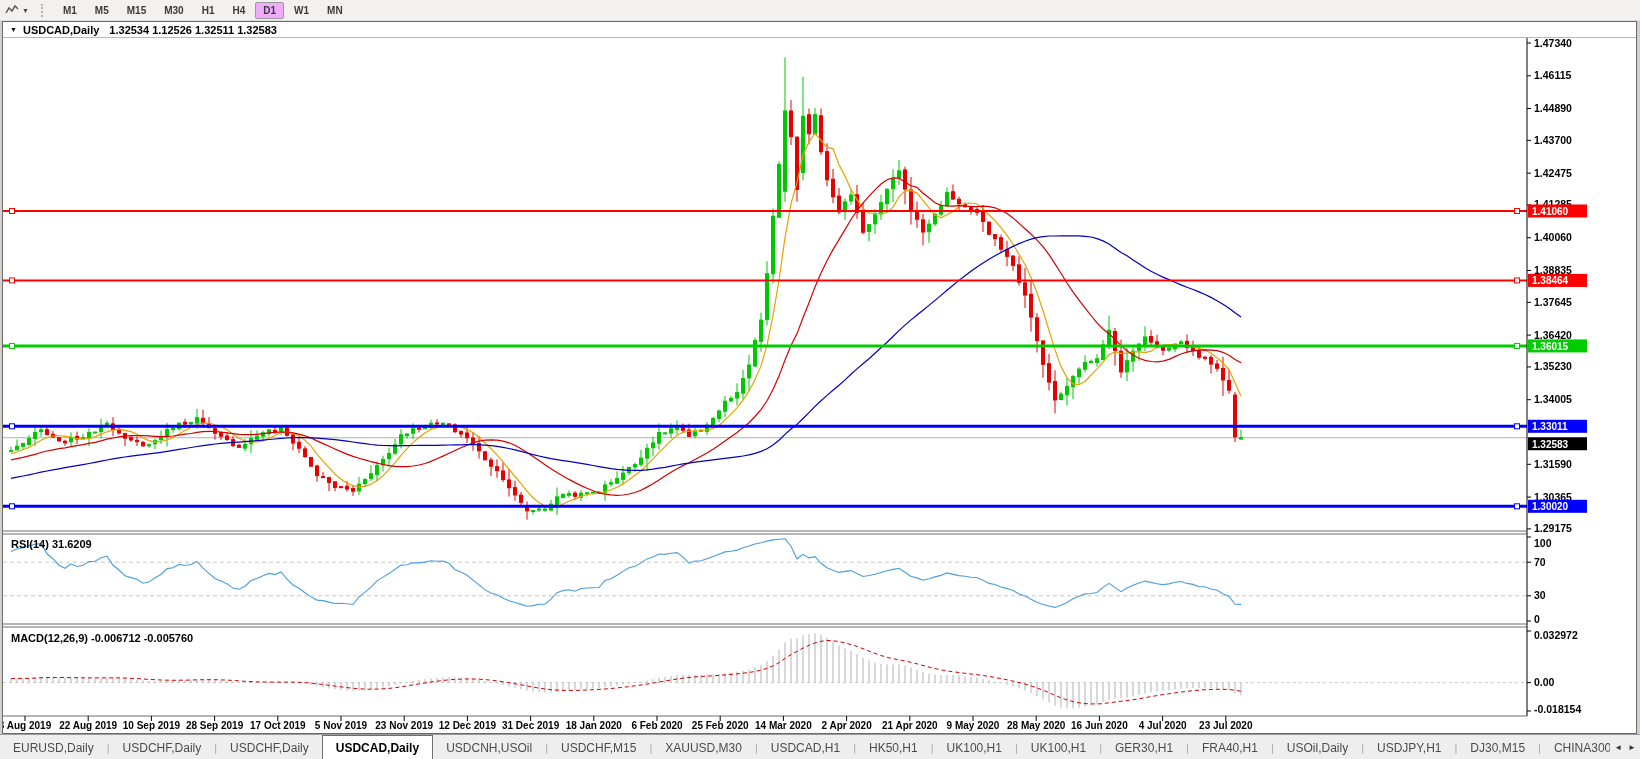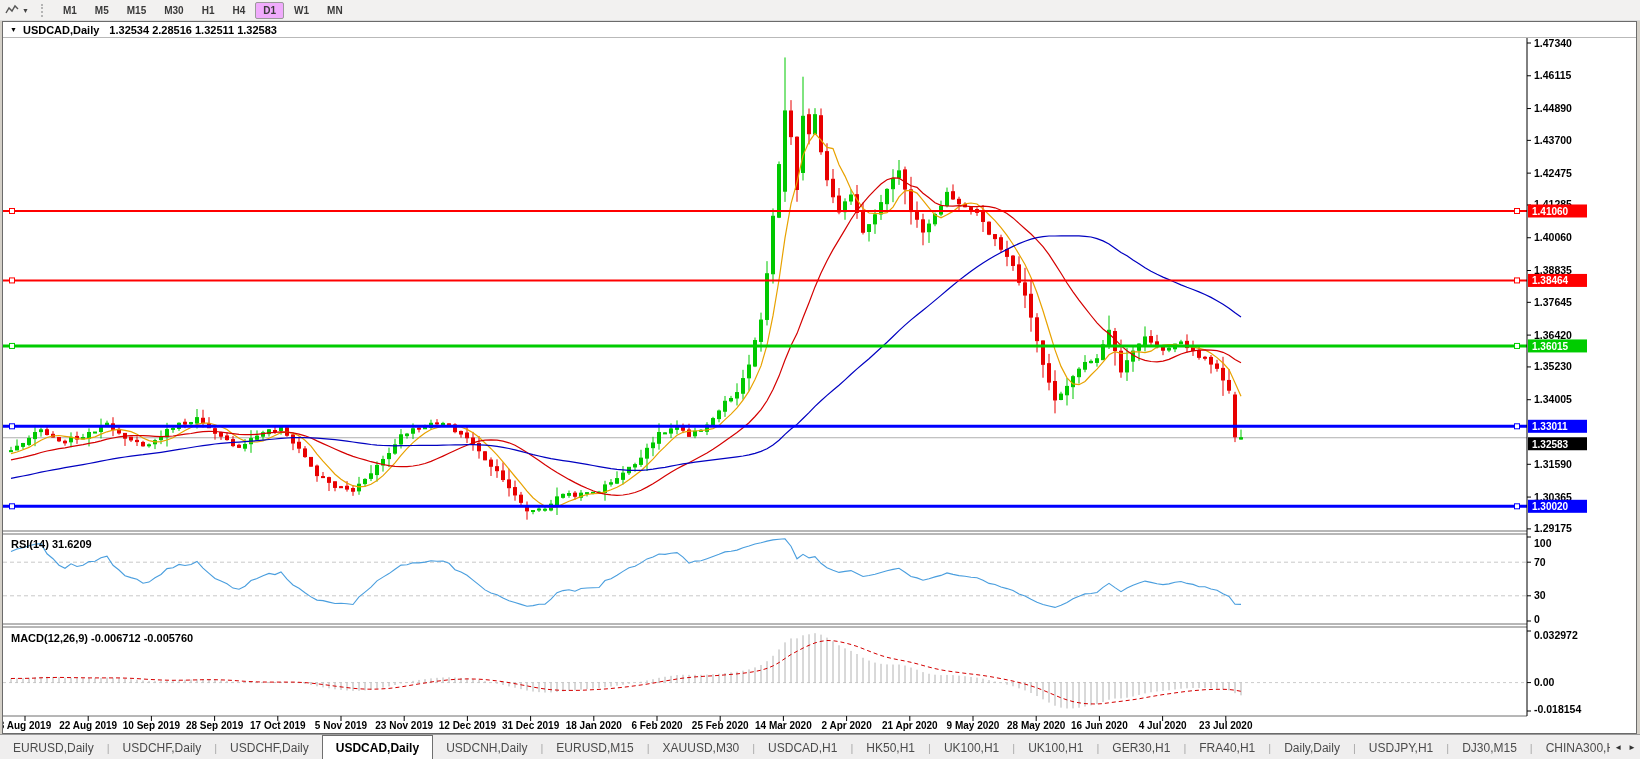--- a/index.html
+++ b/index.html
@@ -49,21 +49,21 @@
       <span class="tf-btn active">D1</span>
       <span class="tf-btn">W1</span>
       <span class="tf-btn">MN</span>
     </span>
 </div>
 
 <div class="chart-window">
   <div class="chart-title">
     <span class="tri">▼</span>
     <span>USDCAD,Daily</span>
-    <span class="ohlc">1.32534 2.28516 1.32511 1.32583</span>
+    <span class="ohlc">1.32534 1.12526 1.32511 1.32583</span>
   </div>
   <svg id="chart-svg" width="1633" height="695">
       <g>
         <line x1="0" y1="399.74164084162425" x2="1524" y2="399.74164084162425" stroke="#b0b0b0" stroke-width="1"></line>
         <g>
           <line x1="8" y1="408.83026807430406" x2="8" y2="413.7054889324491" stroke="#00c800" stroke-width="1"></line>
           <rect x="6.5" y="412.66155602674934" width="3" height="1" fill="#00c800" stroke="#00c800" stroke-width="1"></rect>
           <line x1="14" y1="401.4284062117451" x2="14" y2="412.26884515246087" stroke="#00c800" stroke-width="1"></line>
           <rect x="12.5" y="408.2337708527025" width="3" height="3.6802361042551297" fill="#00c800" stroke="#00c800" stroke-width="1"></rect>
           <line x1="20" y1="404.84215881886246" x2="20" y2="411.5782737663449" stroke="#00c800" stroke-width="1"></line>
@@ -843,39 +843,39 @@
 </div>
 
 <div class="tab-bar">
   <span id="tab-row" style="display:flex;align-items:stretch;">
       <span class="tab">EURUSD,Daily</span>
       <span class="sep">|</span>
       <span class="tab">USDCHF,Daily</span>
       <span class="sep">|</span>
       <span class="tab">USDCHF,Daily</span>
       <span class="tab active">USDCAD,Daily</span>
-      <span class="tab">USDCNH,Daily</span>
-      <span class="sep">|</span>
-      <span class="tab">EURUSD,M15</span>
+      <span class="tab">USDCNH,USOil</span>
+      <span class="sep">|</span>
+      <span class="tab">USDCHF,M15</span>
       <span class="sep">|</span>
       <span class="tab">XAUUSD,M30</span>
       <span class="sep">|</span>
       <span class="tab">USDCAD,H1</span>
       <span class="sep">|</span>
       <span class="tab">HK50,H1</span>
       <span class="sep">|</span>
       <span class="tab">UK100,H1</span>
       <span class="sep">|</span>
       <span class="tab">UK100,H1</span>
       <span class="sep">|</span>
       <span class="tab">GER30,H1</span>
       <span class="sep">|</span>
       <span class="tab">FRA40,H1</span>
       <span class="sep">|</span>
-      <span class="tab">Daily,Daily</span>
+      <span class="tab">USOil,Daily</span>
       <span class="sep">|</span>
       <span class="tab">USDJPY,H1</span>
       <span class="sep">|</span>
       <span class="tab">DJ30,M15</span>
       <span class="sep">|</span>
       <span class="tab">CHINA300,H4</span>
     </span>
   <span class="tab-scroll">
     <span>◄</span>
     <span>►</span>

